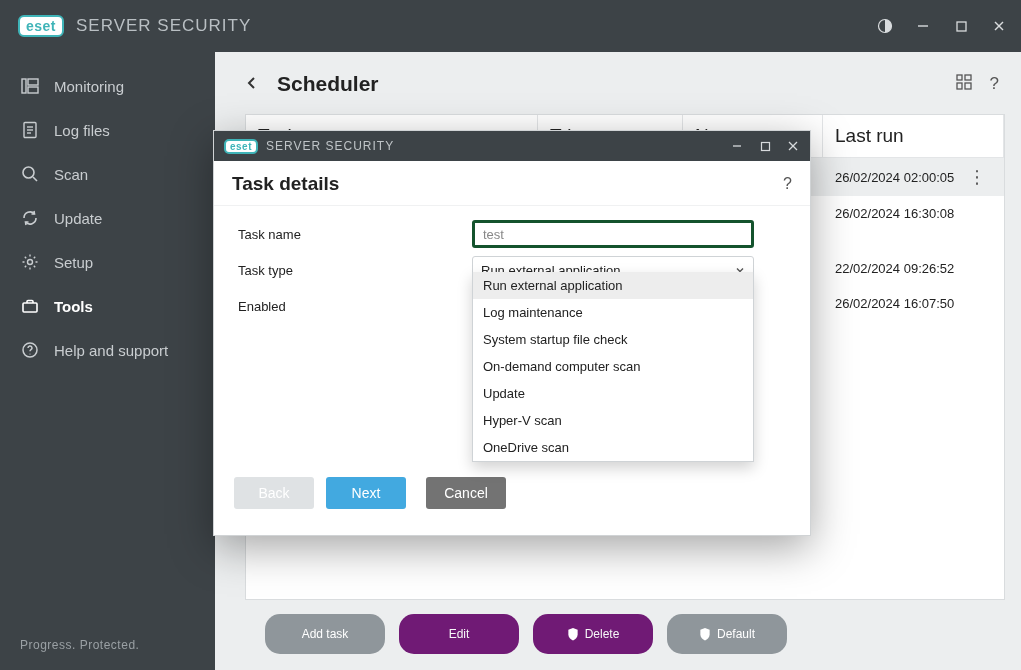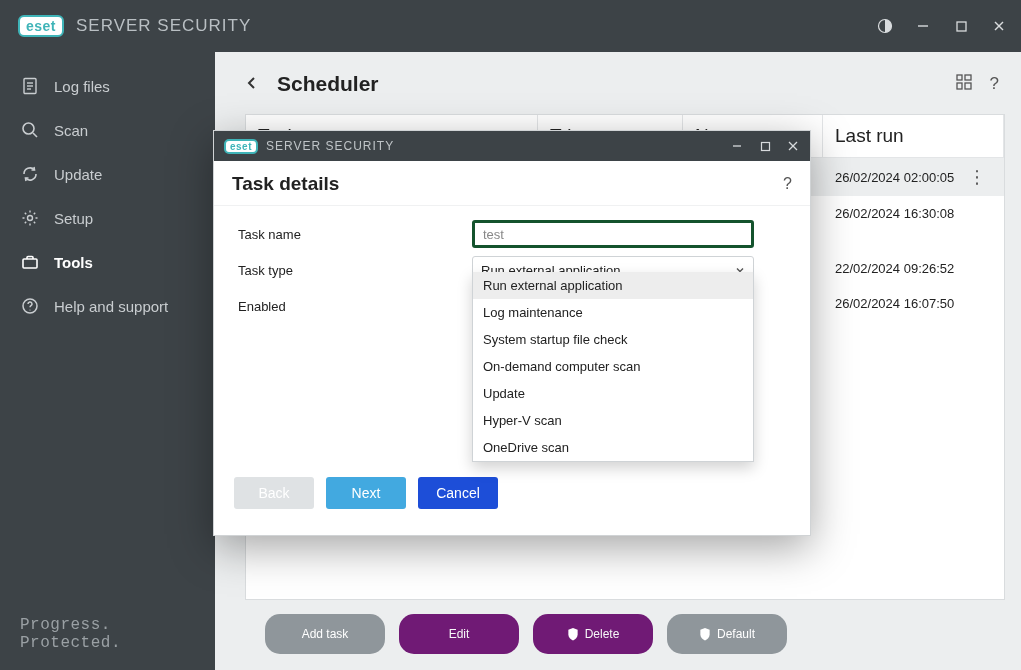--- a/index.html
+++ b/index.html
@@ -24,21 +24,21 @@
     
     .main { display: flex; height: calc(670px - 52px); }
     .sidebar { width: 215px; background: #3d4347; color: #c9cdd0; display: flex; flex-direction: column; }
     .nav { padding-top: 12px; flex: 1; }
     .nav-item {
       display: flex; align-items: center; gap: 14px;
       padding: 12px 20px; font-size: 15px; color: #c9cdd0;
     }
     .nav-item.active { color: #fff; font-weight: 700; }
     .nav-icon { width: 20px; height: 20px; display:flex; align-items:center; justify-content:center; }
-    .footer-tag { padding: 0 20px 18px; font-size: 16px; color: #9aa0a4; letter-spacing: 0.5px; font-family: Liberation Mono, monospace; }
+    .footer-tag { padding: 0 20px 18px; font-size: 12px; color: #9aa0a4; letter-spacing: 0.5px; }
 
     .content { flex: 1; background: #eceeef; position: relative; padding: 20px 16px 12px 30px; display:flex; flex-direction:column; }
     .page-head { display: flex; align-items: center; gap: 16px; }
     .back-caret { width: 16px; height:16px; color:#333; }
     .page-title { font-size: 21px; font-weight: 700; color: #222; }
     .page-head-right { margin-left: auto; display:flex; gap: 18px; color:#555; padding-right:6px; }
 
     .table-card { background:#fff; border:1px solid #d9dcde; margin-top: 18px; flex:1; min-height: 0; }
     .thead { display:flex; border-bottom:1px solid #e3e5e7; }
     .th { padding: 10px 12px; font-size: 19px; color:#222; border-right:1px solid #e3e5e7; }
@@ -110,21 +110,21 @@
     .modal-footer {
       margin-top:auto; padding: 14px 20px 26px; display:flex; gap:12px; 
       border-top: 0;
     }
     .mbtn {
       min-width: 80px; height:32px; border:none; border-radius:3px; font-size:14px; color:#fff;
       display:flex; align-items:center; justify-content:center;
     }
     .mbtn.back { background:#dfe2e4; color:#fff; }
     .mbtn.next { background:#42a9e0; }
-    .mbtn.cancel { background:#1d4ed8; }
+    .mbtn.cancel { background:#737373;margin-left:8px; }
 
     svg { display:block; }
   </style>
 </head>
 <body>
 
 <div class="titlebar">
   <span class="logo-badge">
     <span class="e1">eset</span>
   </span>
@@ -156,20 +156,30 @@
   </div>
 </div>
 
 <div class="main">
 
   <div class="sidebar">
     <div class="nav">
       <div class="nav-item">
         <span class="nav-icon">
           <svg width="18" height="18" viewBox="0 0 18 18" stroke="currentColor" fill="none" stroke-width="1.4">
+              <rect x="1" y="2" width="4" height="14"></rect>
+              <rect x="7" y="2" width="10" height="6"></rect>
+              <rect x="7" y="10" width="10" height="6"></rect>
+            </svg>
+        </span>
+        <span>Monitoring</span>
+      </div>
+      <div class="nav-item">
+        <span class="nav-icon">
+          <svg width="18" height="18" viewBox="0 0 18 18" stroke="currentColor" fill="none" stroke-width="1.4">
               <rect x="3" y="1.5" width="12" height="15" rx="1"></rect>
               <line x1="6" y1="6" x2="12" y2="6"></line>
               <line x1="6" y1="9" x2="12" y2="9"></line>
               <line x1="6" y1="12" x2="10" y2="12"></line>
             </svg>
         </span>
         <span>Log files</span>
       </div>
       <div class="nav-item">
         <span class="nav-icon">

